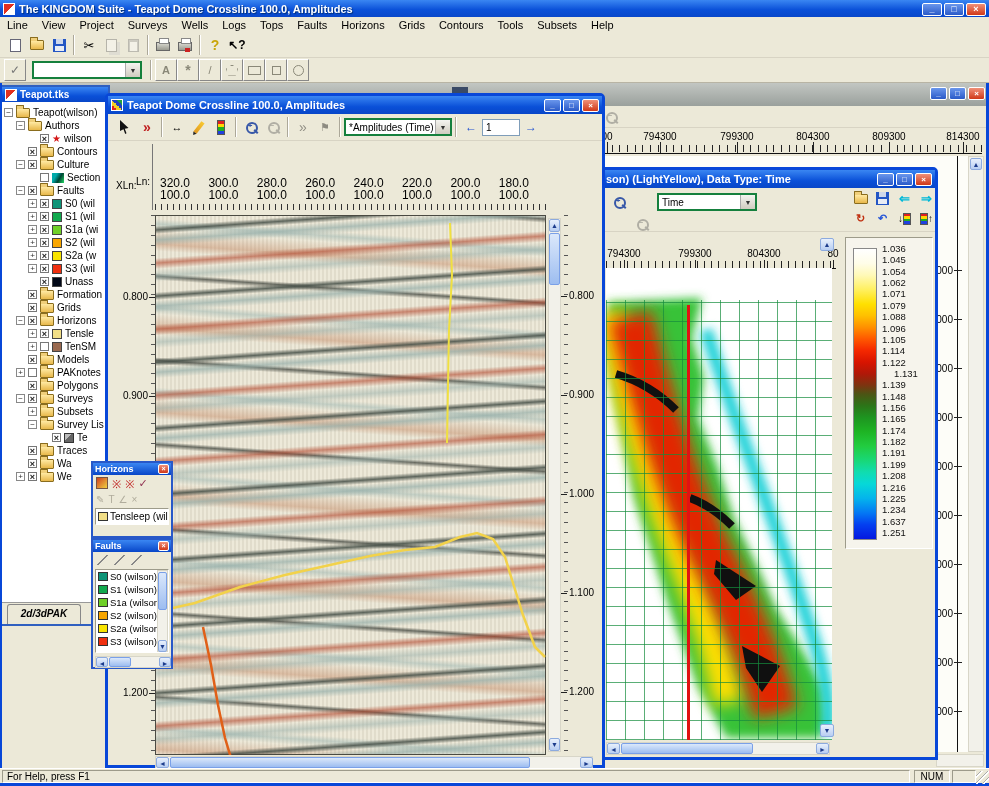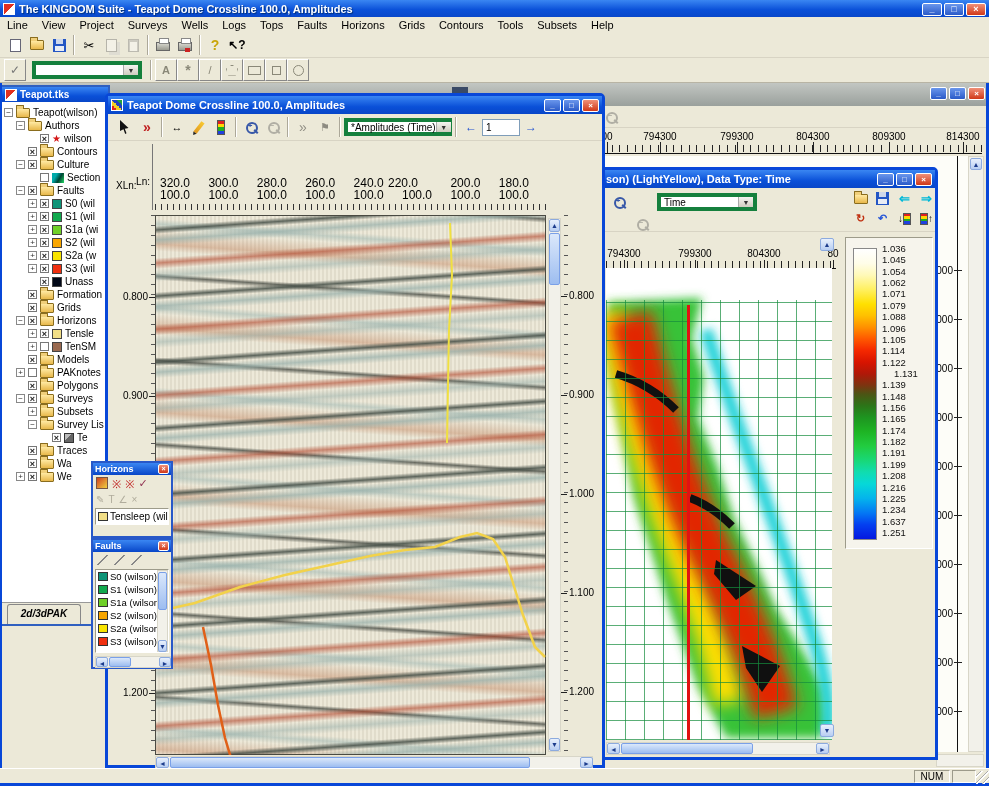--- a/index.html
+++ b/index.html
@@ -42,21 +42,21 @@
 .ic-cbar{width:8px;height:15px;border:1px solid #555;background:linear-gradient(#e02020 0 25%,#ffd800 25% 50%,#20b020 50% 75%,#2040e0 75% 100%)}
 .ic-cursor{width:10px;height:14px;background:#111;clip-path:polygon(0 0,85% 58%,48% 62%,65% 95%,52% 100%,35% 66%,0 78%)}
 .ic-pencil{width:4px;height:13px;background:linear-gradient(#f8c830,#e09820);transform:rotate(38deg);position:relative}
 .ic-pencil:after{content:"";position:absolute;bottom:-3px;left:0;border-left:2px solid transparent;border-right:2px solid transparent;border-top:3px solid #222}
 .ic-fault{width:13px;height:10px;background:linear-gradient(135deg,transparent 44%,#888 44% 56%,transparent 56%)}
 .ic-clip{width:11px;height:13px;background:#b8a24a;border:1px solid #776;position:relative}
 .ic-clip:before{content:"";position:absolute;top:2px;left:1px;width:7px;height:9px;background:#fff}
 .glyph{font-size:13px;line-height:13px}
 .wtitle{height:18px;background:linear-gradient(to bottom,#3a86f2,#0a50d8 60%,#0846c8);display:flex;align-items:center;color:#fff;font-weight:bold;font-size:11px;padding:0 3px;white-space:nowrap;overflow:hidden}
 .wtitle .caps{gap:2px}
-.combo{background:#fff;border:4px solid #15803d;height:18px;display:flex;align-items:center;font-size:10px;padding-left:3px;white-space:nowrap}
+.combo{background:#fff;border:2px solid #15803d;height:18px;display:flex;align-items:center;font-size:10px;padding-left:3px;white-space:nowrap}
 .combo .dd{margin-left:auto;width:15px;height:100%;background:linear-gradient(#f4f4f0,#d0ccc0);border-left:1px solid #aaa;display:flex;align-items:center;justify-content:center;font-size:7px;color:#333;flex:none}
 .sb-btn{position:absolute;background:linear-gradient(#e8f0fc,#b8cef2);border:1px solid #8caade;border-radius:2px;color:#1c3c8c;font-size:7px;line-height:11px;text-align:center}
 .sb-track{position:absolute;background:#f2f1ea;border:1px solid #d8d6c8}
 .sb-thumb{position:absolute;background:linear-gradient(#dbe8fb,#9dbdf0);border:1px solid #7aa0e8;border-radius:2px}
 
 #treewin{position:absolute;left:0;top:85px;width:110px;height:541px;border:2px solid #3060c0;background:#ECE9D8;z-index:10}
 #treewin .wtitle{height:15px;font-size:10px}
 #tree-body{position:absolute;left:0;top:15px;width:106px;height:500px;background:#fff;overflow:hidden;padding-top:4px}
 .trow{display:flex;align-items:center;height:13px;font-size:10px;white-space:nowrap}
 .expander{width:9px;height:9px;border:1px solid #888;background:#fff;font:8px/7px "Liberation Sans",sans-serif;text-align:center;color:#333;margin-right:3px;flex:none}
@@ -689,21 +689,21 @@
         <div class="hcol" style="left: -4px; top: 2px;">320.0</div>
         <div class="hcol" style="left: -4px; top: 14px;">100.0</div>
         <div class="hcol" style="left: 44.4px; top: 2px;">300.0</div>
         <div class="hcol" style="left: 44.4px; top: 14px;">100.0</div>
         <div class="hcol" style="left: 92.8px; top: 2px;">280.0</div>
         <div class="hcol" style="left: 92.8px; top: 14px;">100.0</div>
         <div class="hcol" style="left: 141.2px; top: 2px;">260.0</div>
         <div class="hcol" style="left: 141.2px; top: 14px;">100.0</div>
         <div class="hcol" style="left: 189.6px; top: 2px;">240.0</div>
         <div class="hcol" style="left: 189.6px; top: 14px;">100.0</div>
-        <div class="hcol" style="left: 224px; top: 2px;">220.0</div>
+        <div class="hcol" style="left: 238px; top: 2px;">220.0</div>
         <div class="hcol" style="left: 238px; top: 14px;">100.0</div>
         <div class="hcol" style="left: 286.4px; top: 2px;">200.0</div>
         <div class="hcol" style="left: 286.4px; top: 14px;">100.0</div>
         <div class="hcol" style="left: 334.8px; top: 2px;">180.0</div>
         <div class="hcol" style="left: 334.8px; top: 14px;">100.0</div>
       </div>
     <div id="seis-ticks"></div>
 
     <div id="tickstrip-l"></div>
     <div id="tickstrip-r"></div>
@@ -821,20 +821,21 @@
       </div>
     </div>
     <div class="sb-track" style="left:2px;top:116px;width:76px;height:12px;position:absolute">
       <div class="sb-btn" style="left:0;top:0;width:12px;height:10px">◄</div>
       <div class="sb-thumb" style="left:13px;top:0;width:22px;height:10px"></div>
       <div class="sb-btn" style="left:63px;top:0;width:12px;height:10px">►</div>
     </div>
   </div>
 
   <div id="statusbar">
+    <div class="spane" style="left:2px;width:908px">For Help, press F1</div>
     <div class="spane" style="left:914px;width:36px;text-align:center">NUM</div>
     <div class="spane" style="left:952px;width:24px"></div>
     <div id="grip"></div>
   </div>
 
   <div class="edge" style="left:0;top:17px;width:2px;height:769px"></div>
   <div class="edge" style="left:986px;top:17px;width:3px;height:769px"></div>
   <div class="edge" style="left:0;top:783px;width:989px;height:3px"></div>
 </div>
 

